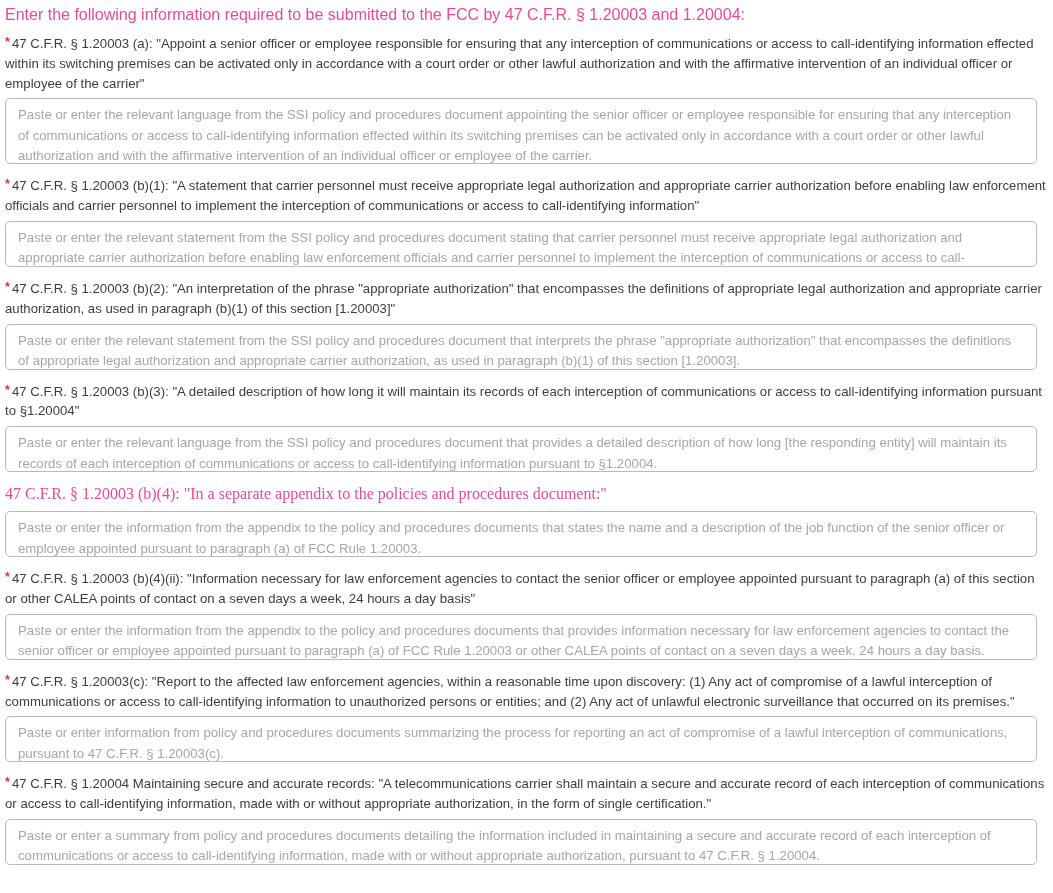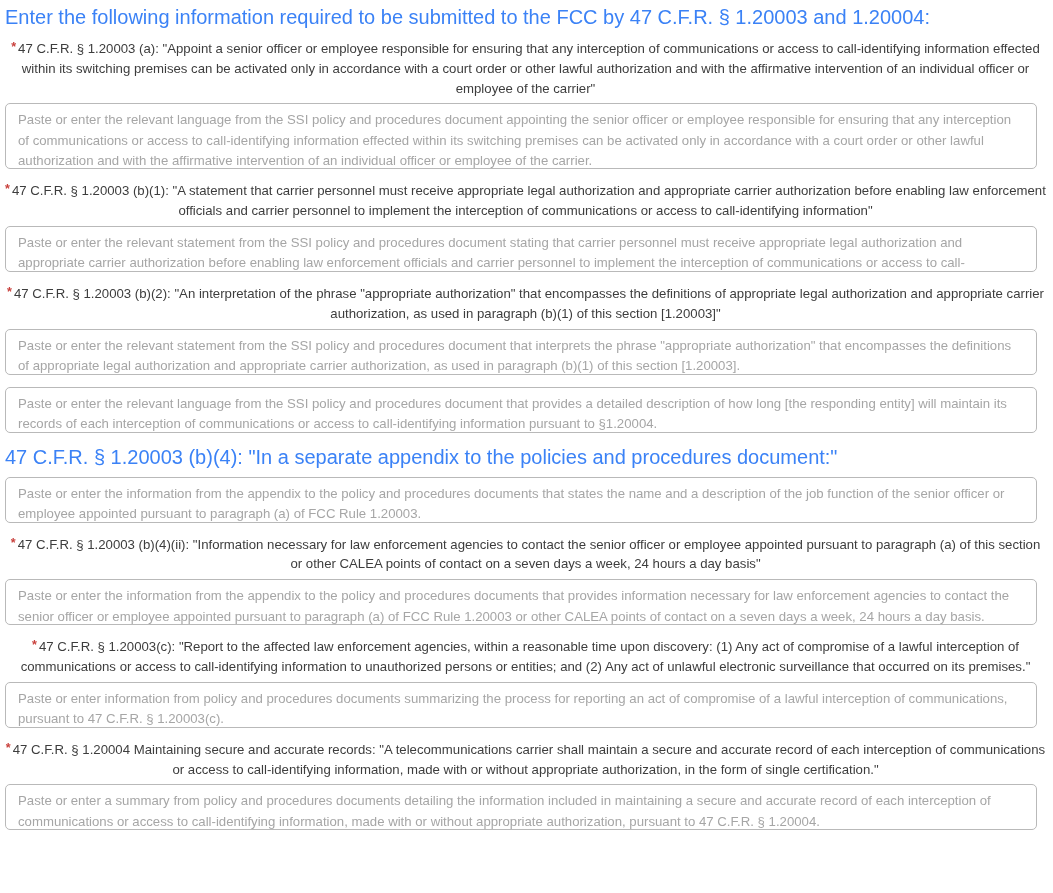--- a/index.html
+++ b/index.html
@@ -5,35 +5,34 @@
   * { box-sizing: border-box; }
   html, body { margin: 0; padding: 0; background: #ffffff; }
   body {
     width: 1053px;
     min-height: 893px;
     font-family: "Liberation Sans", sans-serif;
     color: #3f3f3f;
     padding: 3px 5px 8px 5px;
   }
   .heading, .subheading {
-    font-size: 20px;
+    font-size: 16px;
     font-weight: 400;
-    color: #3b82f6;
+    color: #ec4899;
     margin: 2px 0 9px 0;
     line-height: 1.25;
   }
-  .subheading { margin: 9px 0 7px 0; }
+  .subheading { margin: 9px 0 7px 0; font-family: Liberation Serif, serif; }
   .field { margin: 0 0 12px 0; }
   .label {
     font-size: 13.2px;
     line-height: 1.5;
     color: #3d3d3d;
     margin: 0 0 5px 0;
     padding-right: 2px;
-    text-align: center;
   }
   .req {
     color: #c9413d;
     font-weight: 700;
     font-size: 12.5px;
     margin-right: 2px;
     position: relative;
     top: -2px;
   }
   .ta {
@@ -69,20 +68,21 @@
   <p class="label"><span class="req">*</span><span>47 C.F.R. § 1.20003 (b)(1): "A statement that carrier personnel must receive appropriate legal authorization and appropriate carrier authorization before enabling law enforcement officials and carrier personnel to implement the interception of communications or access to call-identifying information"</span></p>
   <textarea class="ta" spellcheck="false" placeholder="Paste or enter the relevant statement from the SSI policy and procedures document stating that carrier personnel must receive appropriate legal authorization and appropriate carrier authorization before enabling law enforcement officials and carrier personnel to implement the interception of communications or access to call-identifying information." style=""></textarea>
 </section>
 
 <section class="field">
   <p class="label"><span class="req">*</span><span>47 C.F.R. § 1.20003 (b)(2): "An interpretation of the phrase "appropriate authorization" that encompasses the definitions of appropriate legal authorization and appropriate carrier authorization, as used in paragraph (b)(1) of this section [1.20003]"</span></p>
   <textarea class="ta" spellcheck="false" placeholder="Paste or enter the relevant statement from the SSI policy and procedures document that interprets the phrase &quot;appropriate authorization&quot; that encompasses the definitions of appropriate legal authorization and appropriate carrier authorization, as used in paragraph (b)(1) of this section [1.20003]." style=""></textarea>
 </section>
 
 <section class="field">
+  <p class="label"><span class="req">*</span><span>47 C.F.R. § 1.20003 (b)(3): "A detailed description of how long it will maintain its records of each interception of communications or access to call-identifying information pursuant to §1.20004"</span></p>
   <textarea class="ta" spellcheck="false" placeholder="Paste or enter the relevant language from the SSI policy and procedures document that provides a detailed description of how long [the responding entity] will maintain its records of each interception of communications or access to call-identifying information pursuant to §1.20004." style=""></textarea>
 </section>
 
 <h2 class="subheading">47 C.F.R. § 1.20003 (b)(4): "In a separate appendix to the policies and procedures document:"</h2>
 
 <section class="field">
   <textarea class="ta" spellcheck="false" placeholder="Paste or enter the information from the appendix to the policy and procedures documents that states the name and a description of the job function of the senior officer or employee appointed pursuant to paragraph (a) of FCC Rule 1.20003." style=""></textarea>
 </section>
 
 <section class="field">

